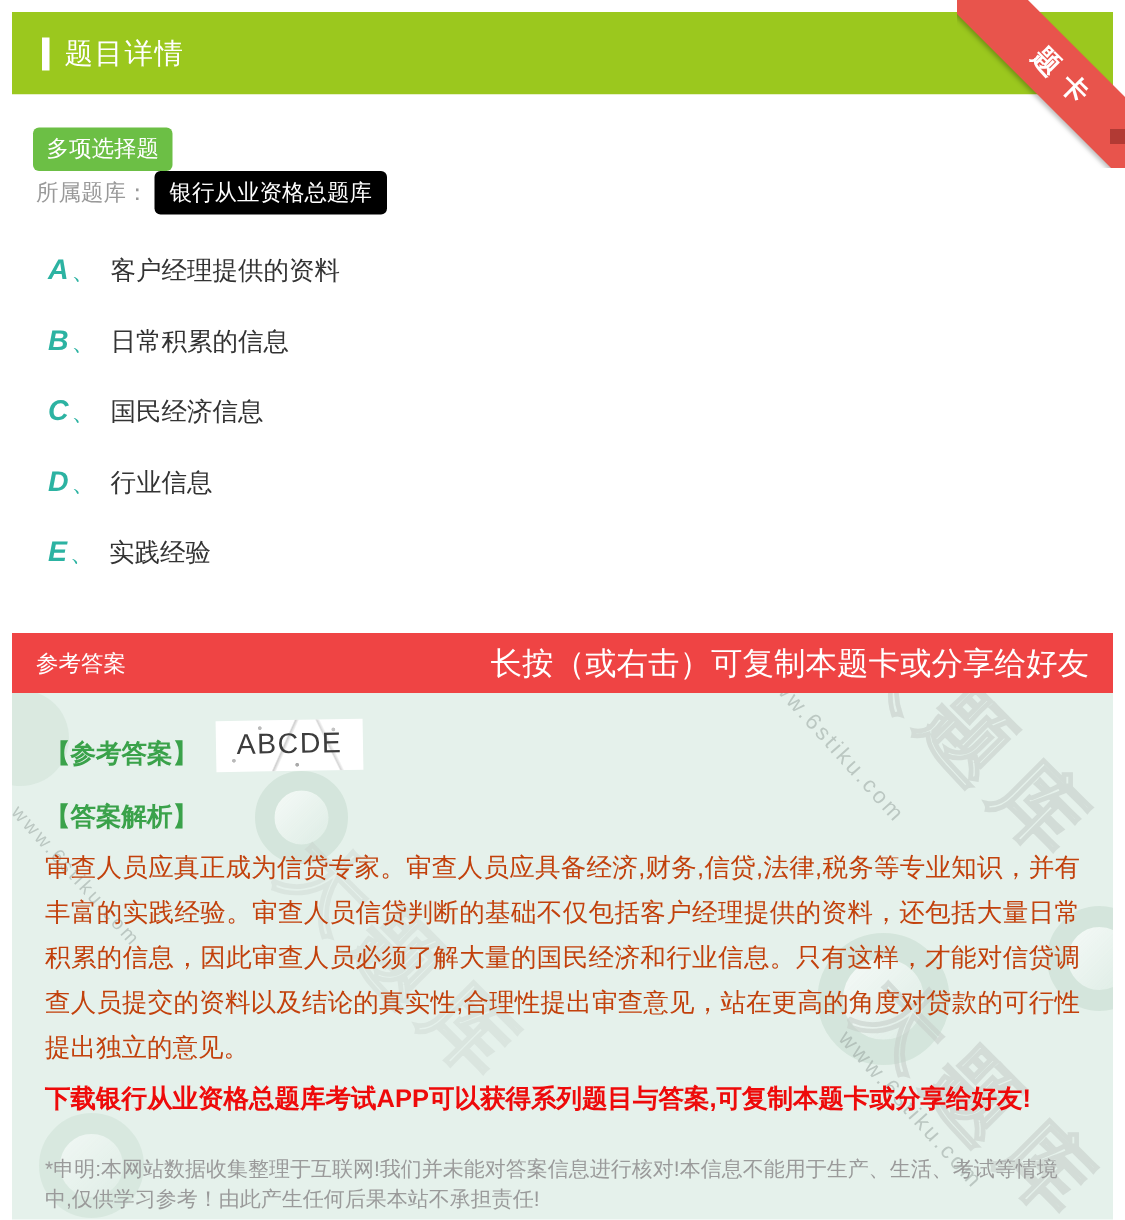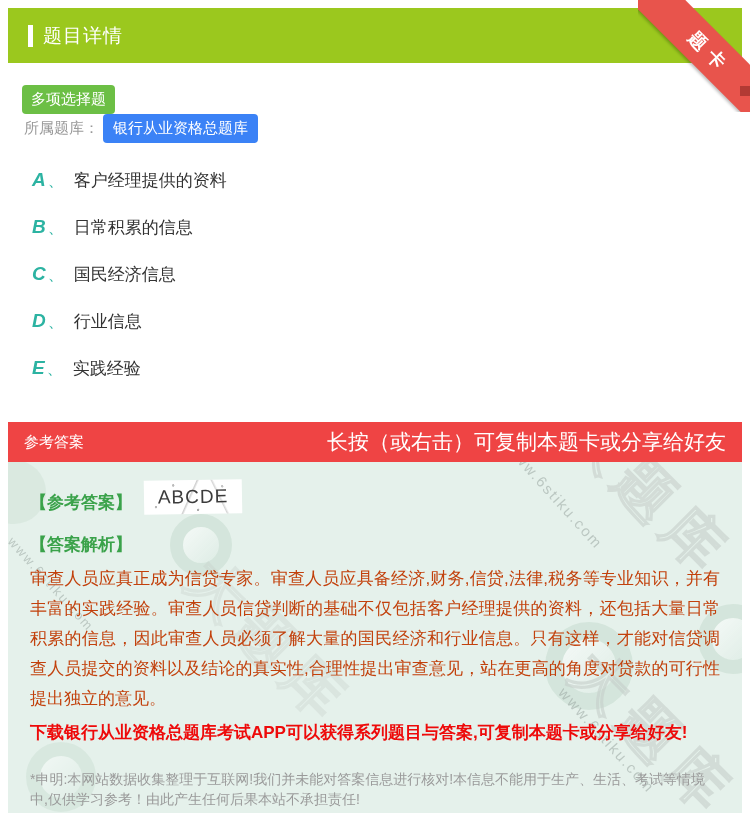--- a/index.html
+++ b/index.html
@@ -22,21 +22,21 @@
   .ribbon-fold-a { top:86px; right:0; }
 
   
   .question-block { padding:20px 14px 18px; background:#fff; }
   .q-row { display:flex; align-items:flex-start; margin-bottom:0; }
   .type-badge { flex:0 0 auto; background:#6cbf45; color:#fff; font-size:15px; border-radius:4px;
                 padding:5px 9px; margin-right:10px; margin-top:2px; }
   .q-text { font-size:21px; color:#333; line-height:32px; }
   .bank-row { display:flex; align-items:center; margin-bottom:26px; padding-left:2px; }
   .bank-label { color:#999; font-size:15px; margin-right:4px; }
-  .bank-badge { background:#3b82f6; color:#fff; font-size:15px; border-radius:4px; padding:5px 10px; }
+  .bank-badge { background:#000000; color:#fff; font-size:15px; border-radius:4px; padding:5px 10px; }
 
   .options { list-style:none; padding-left:10px; }
   .option { display:flex; align-items:baseline; height:26px; margin-bottom:21px; }
   .opt-letter { color:#2cb3a2; font-size:19px; font-weight:bold; font-style:italic; margin-right:2px; }
   .opt-sep { color:#2cb3a2; font-size:16px; margin-right:10px; }
   .opt-text { color:#333; font-size:17px; }
 
   
   .answer-block { position:relative; background:#e5f1eb; border-radius:0 0 6px 6px; overflow:hidden; }
   .answer-bar { position:relative; z-index:2; height:40px; background:#ef4444; color:#fff;

